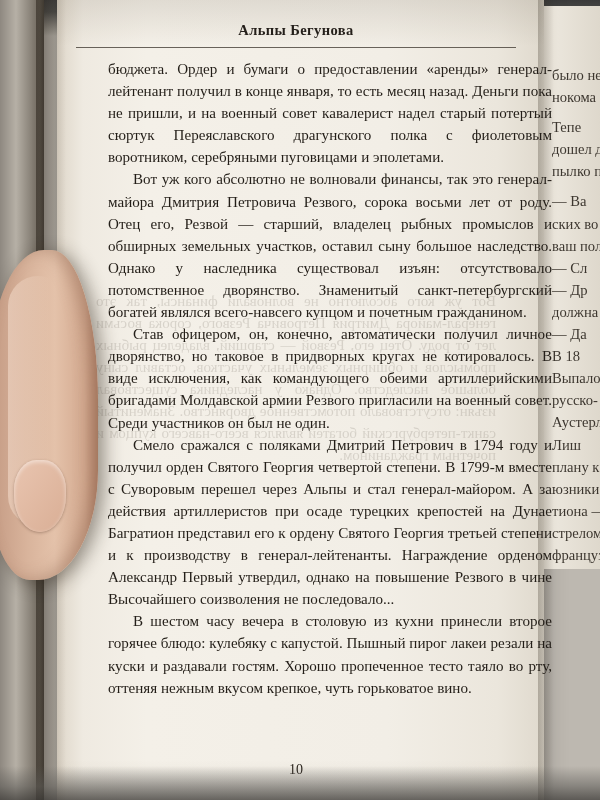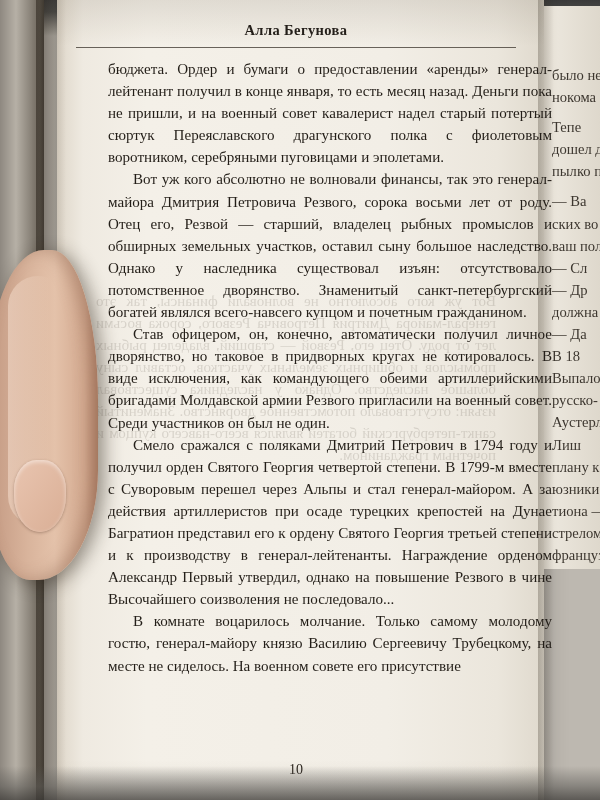--- a/index.html
+++ b/index.html
@@ -269,29 +269,29 @@
 
     </div>
   </div>
   <div class="page-next-shadow"></div>
 
   <div class="showthrough">
     <p>Вот уж кого абсолютно не волновали финансы, так это генерал-майора Дмитрия Петровича Резвого, сорока восьми лет от роду. Отец его, Резвой — старший, владелец рыбных промыслов и обширных земельных участков, оставил сыну большое наследство. Однако у наследника существовал изъян: отсутствовало потомственное дворянство. Знаменитый санкт-петербургский богатей являлся всего-навсего купцом и почетным гражданином.</p>
   </div>
 
   <div class="content">
-    <div class="header">Алла Бегунова</div>
+    <div class="header">Альпы Бегунова</div>
     <div class="header-rule"></div>
 
     <div class="body-text">
       <p class="noindent">бюджета. Ордер и бумаги о предоставлении «аренды» генерал-лейтенант получил в конце января, то есть месяц назад. Деньги пока не пришли, и на военный совет кавалерист надел старый потертый сюртук Переяславского драгунского полка с фиолетовым воротником, серебряными пуговицами и эполетами.</p>
       <p>Вот уж кого абсолютно не волновали финансы, так это генерал-майора Дмитрия Петровича Резвого, сорока восьми лет от роду. Отец его, Резвой — старший, владелец рыбных промыслов и обширных земельных участков, оставил сыну большое наследство. Однако у наследника существовал изъян: отсутствовало потомственное дворянство. Знаменитый санкт-петербургский богатей являлся всего-навсего купцом и почетным гражданином.</p>
       <p>Став офицером, он, конечно, автоматически получил личное дворянство, но таковое в придворных кругах не котировалось. В виде исключения, как командующего обеими артиллерийскими бригадами Молдавской армии Резвого пригласили на военный совет. Среди участников он был не один.</p>
       <p>Смело сражался с поляками Дмитрий Петрович в 1794 году и получил орден Святого Георгия четвертой степени. В 1799-м вместе с Суворовым перешел через Альпы и стал генерал-майором. А за действия артиллеристов при осаде турецких крепостей на Дунае Багратион представил его к ордену Святого Георгия третьей степени и к производству в генерал-лейтенанты. Награждение орденом Александр Первый утвердил, однако на повышение Резвого в чине Высочайшего соизволения не последовало...</p>
-      <p>В комнате воцарилось молчание. Только самому молодому гостю, генерал-майору князю Василию Сергеевичу Трубецкому, на месте не сиделось. На военном совете его присутствие</p>
+      <p>В шестом часу вечера в столовую из кухни принесли второе горячее блюдо: кулебяку с капустой. Пышный пирог лакеи резали на куски и раздавали гостям. Хорошо пропеченное тесто таяло во рту, оттеняя нежным вкусом крепкое, чуть горьковатое вино.</p>
     </div>
 
     <div class="folio">10</div>
   </div>
 
   <div class="thumb">
     <div class="nail"></div>
   </div>
 
   <div class="bottom-shadow"></div>

